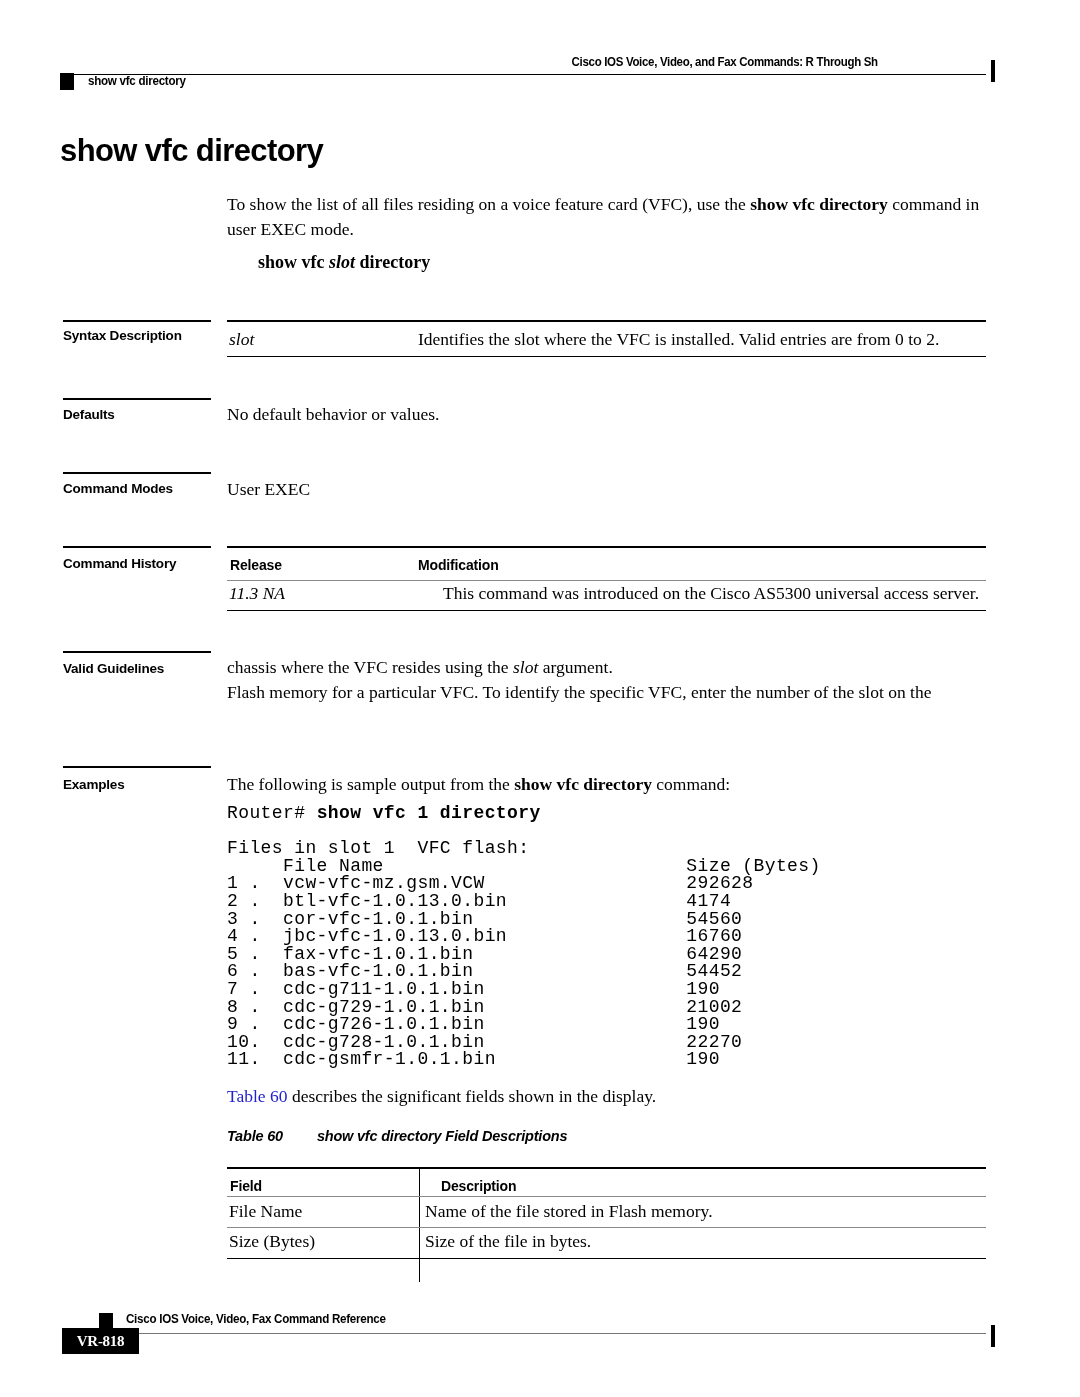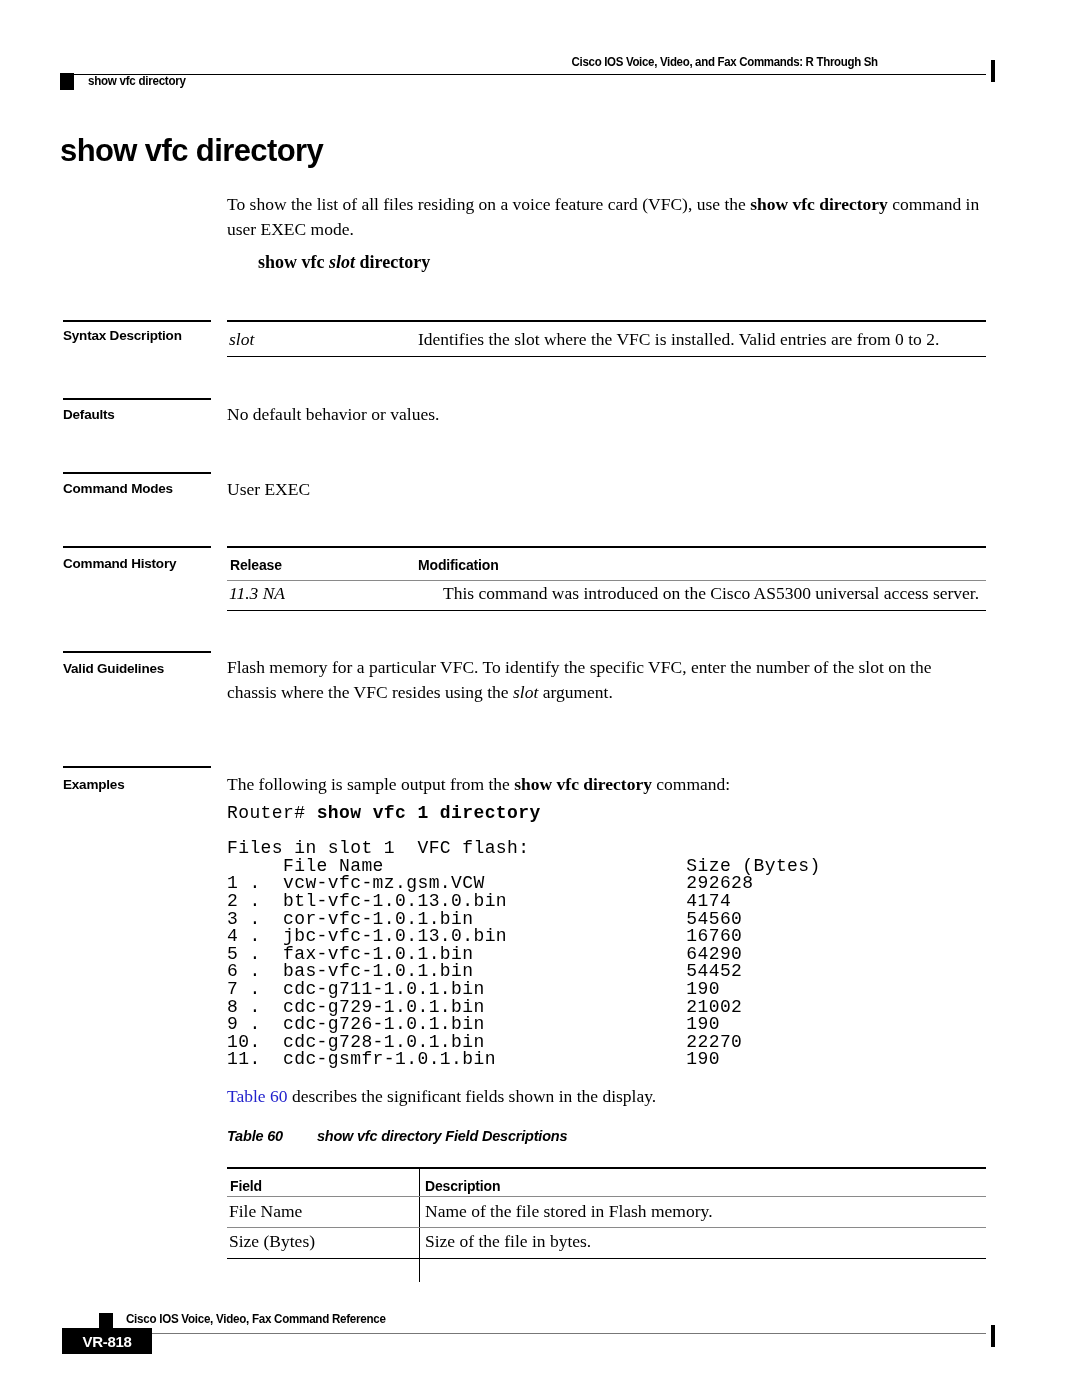--- a/index.html
+++ b/index.html
@@ -237,25 +237,25 @@
     font-weight: bold;
     letter-spacing: -0.3px;
     white-space: nowrap;
     transform: scaleX(0.93);
     transform-origin: left center;
   }
   .page-number {
     position: absolute;
     left: 62px;
     top: 1328px;
-    width: 90px;
+    width: 77px;
     height: 26px;
     background: #000;
     color: #fff;
-    font-family: Liberation Sans, sans-serif;
+    font-family: Liberation Serif, serif;
     font-size: 15px;
     font-weight: bold;
     letter-spacing: -0.3px;
     display: flex;
     align-items: center;
     justify-content: center;
   }
 </style>
 </head>
 <body>
@@ -304,22 +304,22 @@
   <div class="tbl-head" style="left:418px; top:557px;">Modification</div>
   <div class="rule-thin" style="left:227px; top:580px; width:759px;"></div>
   <div class="tbl-cell" style="left:229px; top:581px;font-style:italic;">11.3 NA</div>
   <div class="tbl-cell" style="left:418px; top:581px;margin-left:25px;">This command was introduced on the Cisco AS5300 universal access server.</div>
   <div class="rule-thick" style="left:227px; top:610px; width:759px; height:1px; background:#000;"></div>
 
   <div class="label-rule" style="top:651px;"></div>
   <div class="label-col" style="top:661px;">Valid Guidelines</div>
 
   <div class="body-col" style="top:655px;">
+    <div><span>chassis where the VFC resides using the </span><i class="arg">slot</i><span> argument.</span></div>
     <div>Flash memory for a particular VFC. To identify the specific VFC, enter the number of the slot on the</div>
-    <div><span>chassis where the VFC resides using the </span><i class="arg">slot</i><span> argument.</span></div>
   </div>
 
   <div class="label-rule" style="top:766px;"></div>
   <div class="label-col" style="top:777px;">Examples</div>
   <div class="body-col" style="top:772px;">
     <span>The following is sample output from the </span><b class="cmdb">show vfc directory</b><span> command:</span>
   </div>
 
   <div class="code-block"><span>Router# </span><b>show vfc 1 directory</b>
 <span id="code-lines">
@@ -341,21 +341,21 @@
     <span class="xref-link">Table 60</span><span> describes the significant fields shown in the display.</span>
   </div>
 
   <div class="tbl-caption">
     <span class="cap-num">Table 60</span><span>show vfc directory Field Descriptions</span>
   </div>
 
   <div class="rule-thick" style="left:227px; top:1167px; width:759px;"></div>
   <div class="vdiv" style="left:419px; top:1167px; height:115px;"></div>
   <div class="tbl-head" style="left:230px; top:1178px;">Field</div>
-  <div class="tbl-head" style="left:425px; top:1178px;">Description</div>
+  <div class="tbl-head" style="left:441px; top:1178px;">Description</div>
   <div class="rule-thin" style="left:227px; top:1196px; width:759px;"></div>
 
   <div class="tbl-cell" style="left:229px; top:1199px;">File Name</div>
   <div class="tbl-cell" style="left:425px; top:1199px;">Name of the file stored in Flash memory.</div>
   <div class="rule-thin" style="left:227px; top:1227px; width:759px;"></div>
 
   <div class="tbl-cell" style="left:229px; top:1229px;">Size (Bytes)</div>
   <div class="tbl-cell" style="left:425px; top:1229px;">Size of the file in bytes.</div>
   <div class="rule-thick" style="left:227px; top:1258px; width:759px; height:1px; background:#000;"></div>
 

